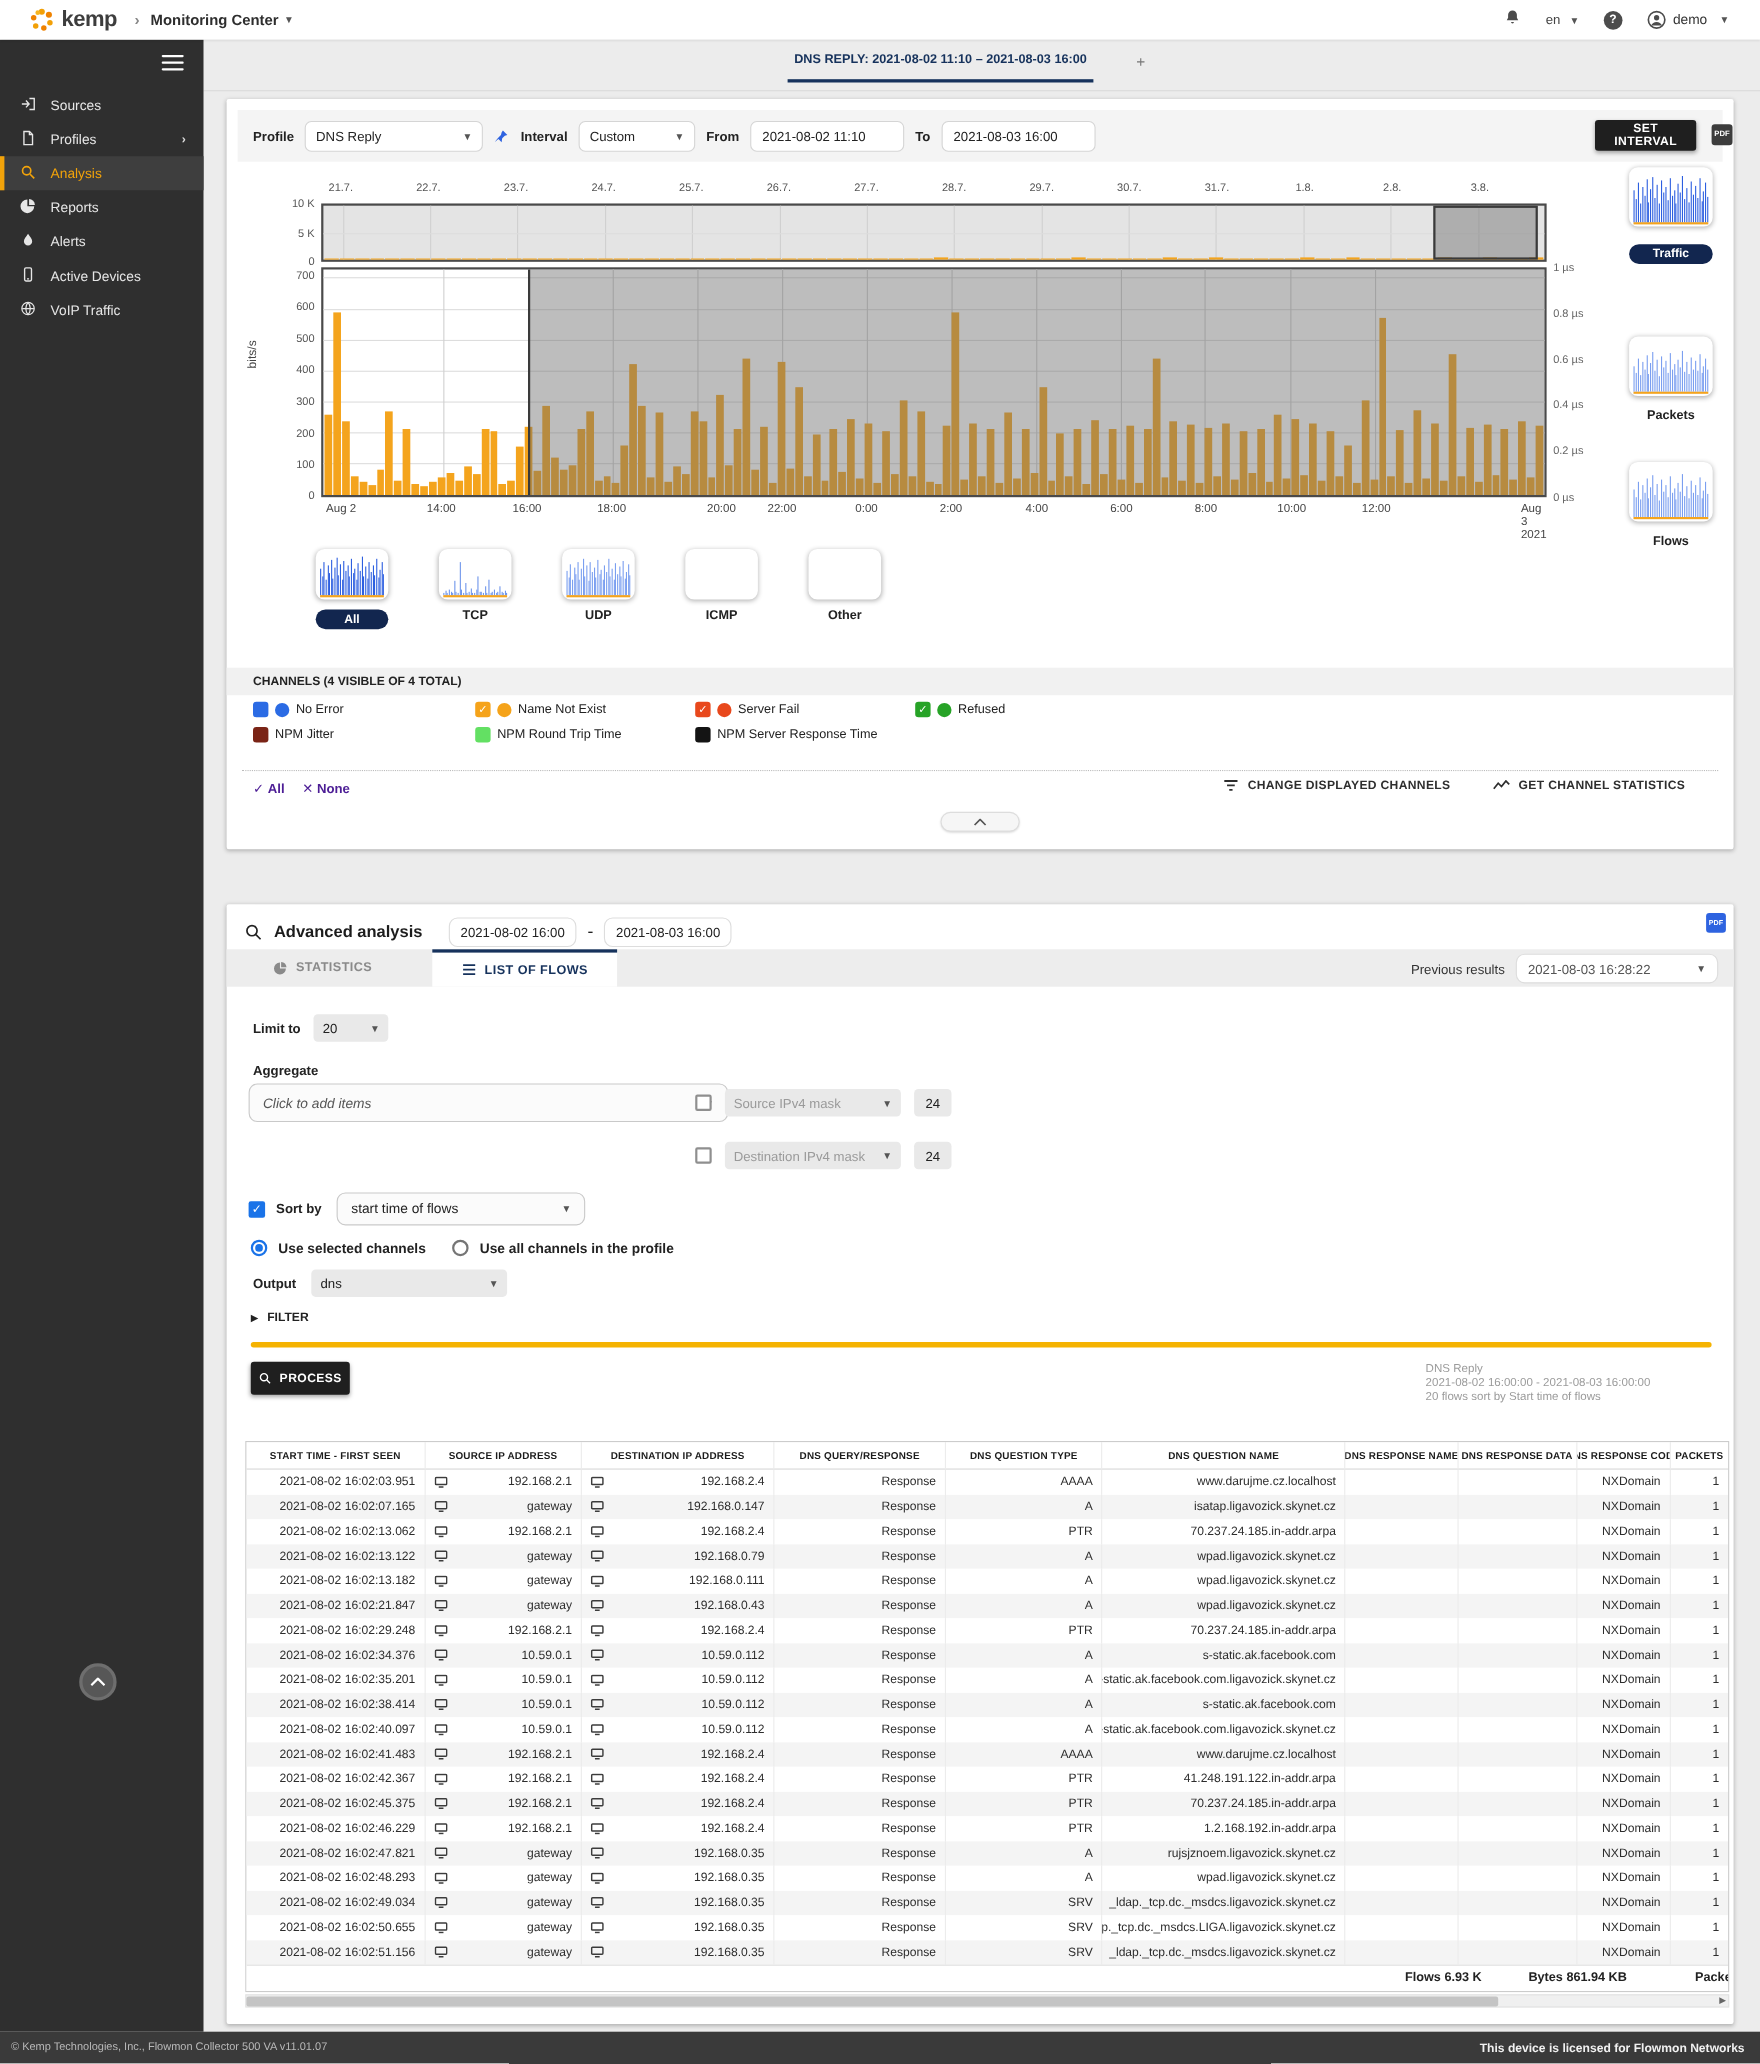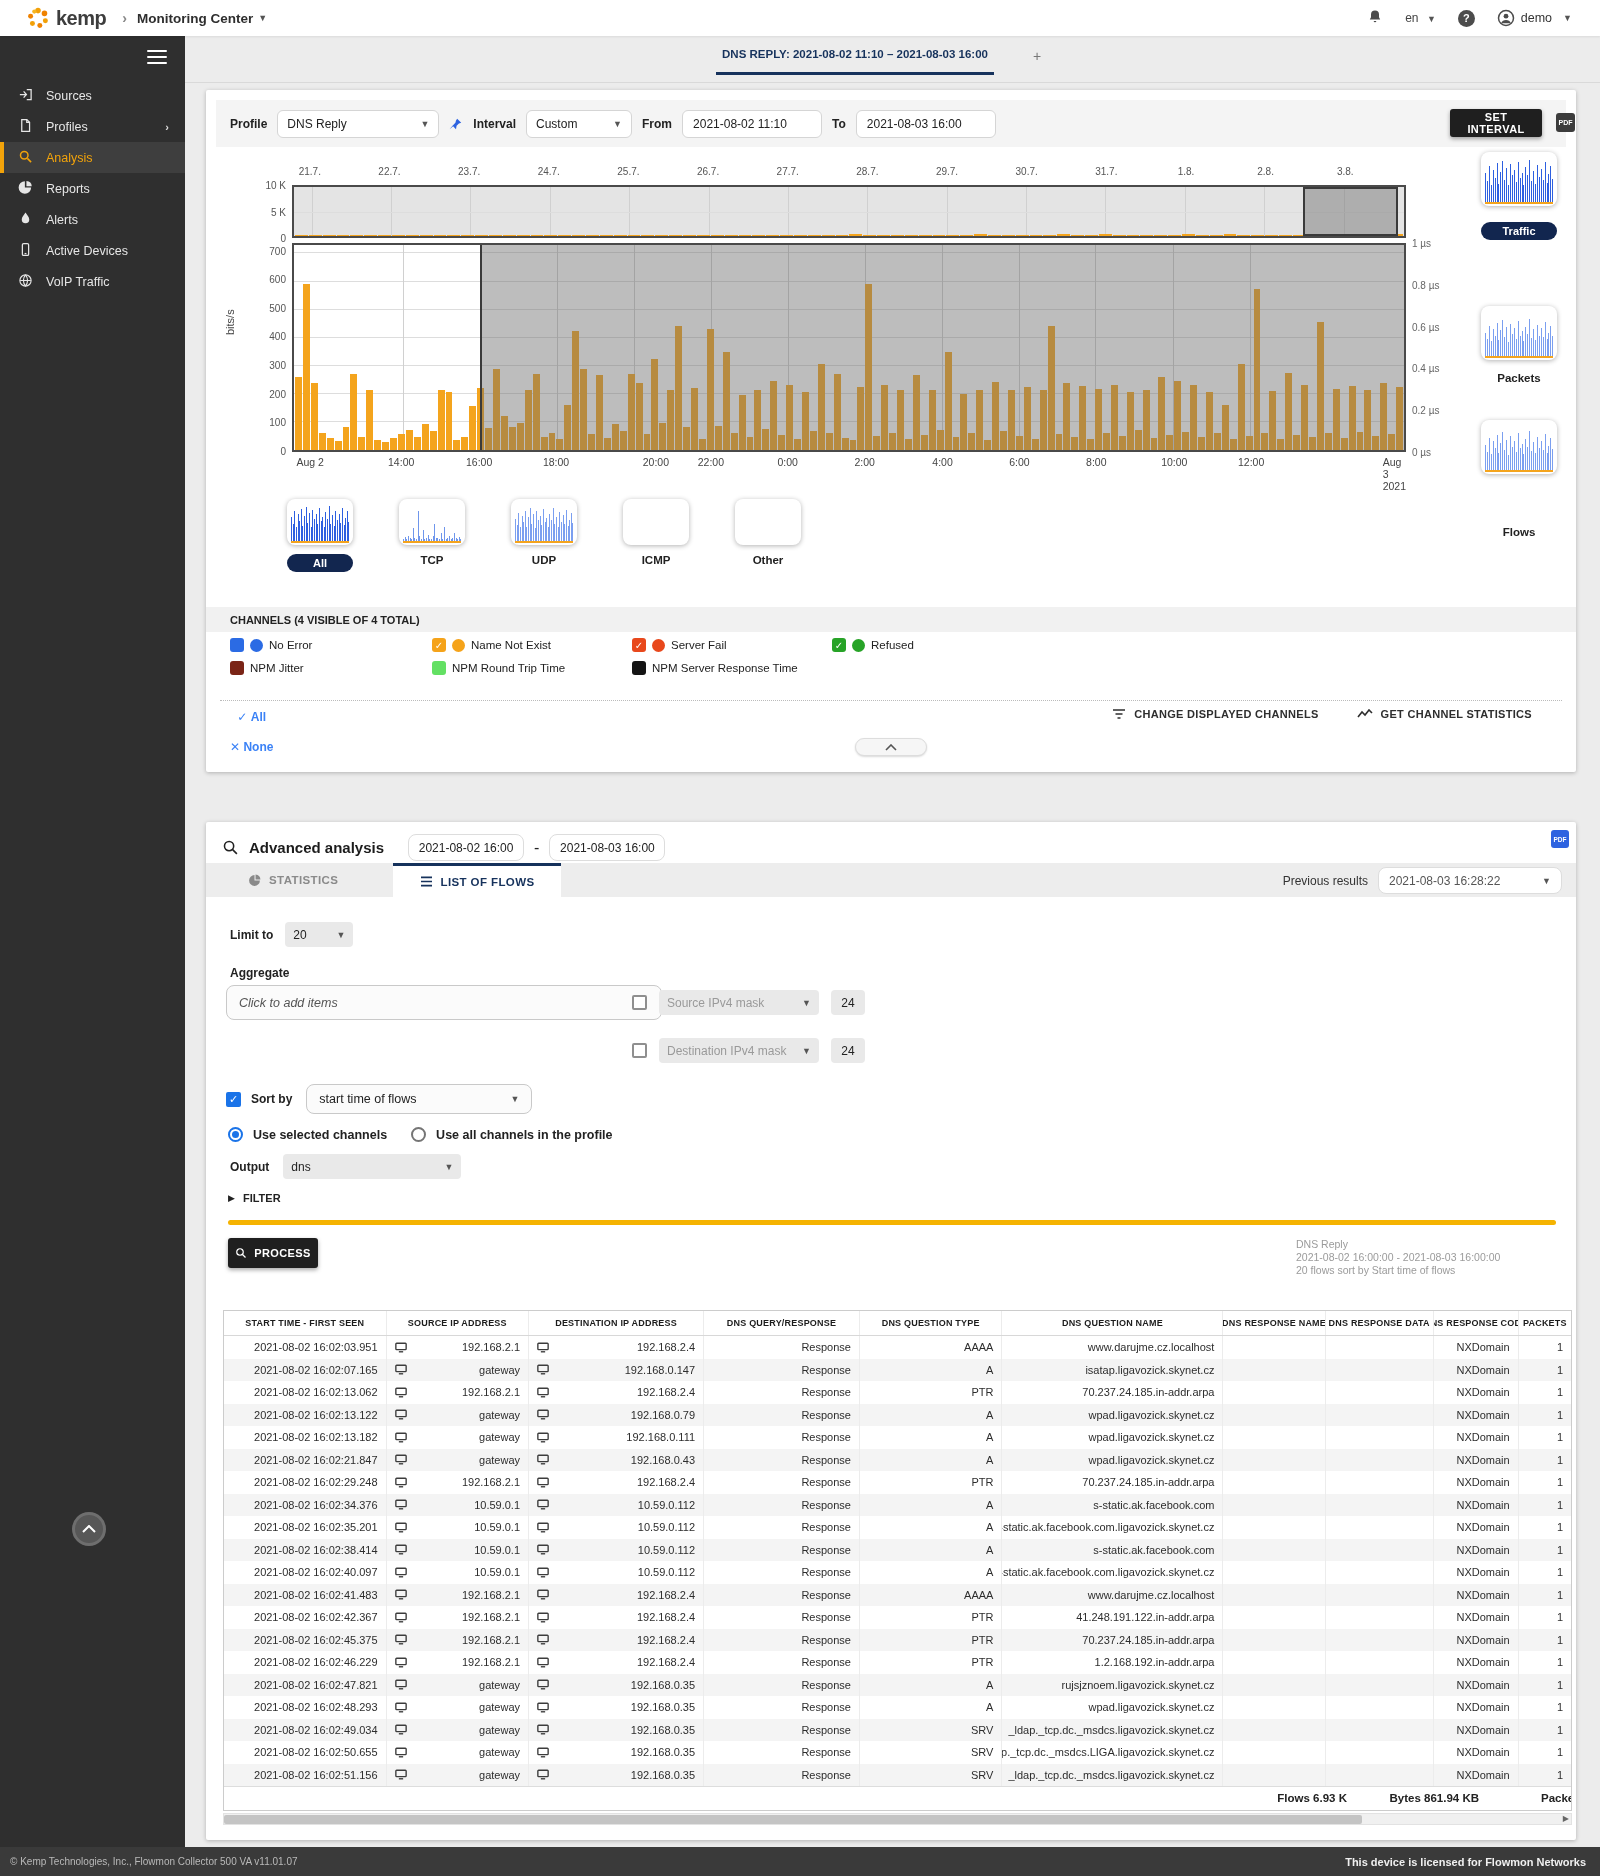--- a/index.html
+++ b/index.html
@@ -80,21 +80,21 @@
   .thumb-label{font-size:11.5px;font-weight:bold;color:#222;text-align:center;cursor:pointer;}
 
   
   .chan-head{position:absolute;left:0;top:517px;width:100%;height:25px;background:#f1f1f1;display:flex;align-items:center;padding-left:24px;font-size:11px;font-weight:bold;color:#222;}
   .chan-legend{position:absolute;left:24px;top:548px;width:1010px;display:grid;grid-template-columns:202px 200px 200px auto;row-gap:9px;}
   .chan-item{display:flex;align-items:center;gap:6px;font-size:11.5px;color:#222;}
   .cbox{width:14px;height:14px;border-radius:3px;display:flex;align-items:center;justify-content:center;color:#fff;font-size:10px;font-weight:bold;}
   .cdot{width:13px;height:13px;border-radius:50%;}
   .cchip{width:14px;height:14px;border-radius:3px;}
   .chan-dotted{position:absolute;left:14px;right:14px;top:610px;border-top:1px dotted #bbb;}
-  .allnone{position:absolute;left:24px;top:620px;display:flex;gap:16px;font-size:12px;color:#3b82f6;align-items:center;flex-direction:column;}
+  .allnone{position:absolute;left:24px;top:620px;display:flex;gap:16px;font-size:12px;color:#4c1d95;align-items:center;}
   .allnone span{cursor:pointer;}
   .chan-links{position:absolute;right:44px;top:618px;display:flex;gap:38px;align-items:center;}
   .chan-link{display:flex;align-items:center;gap:8px;font-size:11px;font-weight:bold;color:#2e2e2e;letter-spacing:.3px;cursor:pointer;}
   .collapse-pill{position:absolute;left:649px;top:648px;width:72px;height:18px;border-radius:10px;background:#f6f6f6;border:1px solid #ddd;display:flex;align-items:center;justify-content:center;cursor:pointer;box-shadow:0 1px 2px rgba(0,0,0,.15);}
 
   
   .adv-head{position:absolute;left:16px;top:12px;display:flex;align-items:center;gap:10px;}
   .adv-title{font-size:15px;font-weight:bold;color:#1c1c1c;margin-right:14px;}
   .adv-inp{width:116px;height:27px;border:1px solid #ddd;border-radius:8px;font-size:12px;text-align:center;color:#222;background:#fff;font-family:inherit;}
   .adv-export{position:absolute;left:1345px;top:8px;width:18px;height:18px;background:#2e63e0;border-radius:3px;color:#fff;font-size:6.5px;font-weight:bold;display:flex;align-items:center;justify-content:center;cursor:pointer;}
@@ -703,21 +703,21 @@
             <i style="height: 47%; background: rgb(123, 159, 240);"></i>
             <i style="height: 64%; background: rgb(123, 159, 240);"></i>
             <i style="height: 44%; background: rgb(123, 159, 240);"></i>
             <i style="height: 78%; background: rgb(123, 159, 240);"></i>
             <i style="height: 38%; background: rgb(123, 159, 240);"></i>
             <i style="height: 53%; background: rgb(123, 159, 240);"></i>
             <i style="height: 70%; background: rgb(123, 159, 240);"></i>
             <i style="height: 46%; background: rgb(123, 159, 240);"></i>
           </div>
         </div>
-        <div class="thumb-label" style="position: absolute; left: 1275px; width: 76px; top: 396px; margin-top: 40px;">Flows</div>
+        <div class="thumb-label" style="position: absolute; left: 1275px; width: 76px; top: 396px;">Flows</div>
       </div>
     <div id="proto-thumbs">
         <div class="thumbcard" style="left: 81px; top: 409px; width: 66px; height: 46px;">
           <div class="thumbbars">
             <i style="height: 62%; background: rgb(45, 95, 224);"></i>
             <i style="height: 45%; background: rgb(45, 95, 224);"></i>
             <i style="height: 78%; background: rgb(45, 95, 224);"></i>
             <i style="height: 38%; background: rgb(45, 95, 224);"></i>
             <i style="height: 70%; background: rgb(45, 95, 224);"></i>
             <i style="height: 52%; background: rgb(45, 95, 224);"></i>

